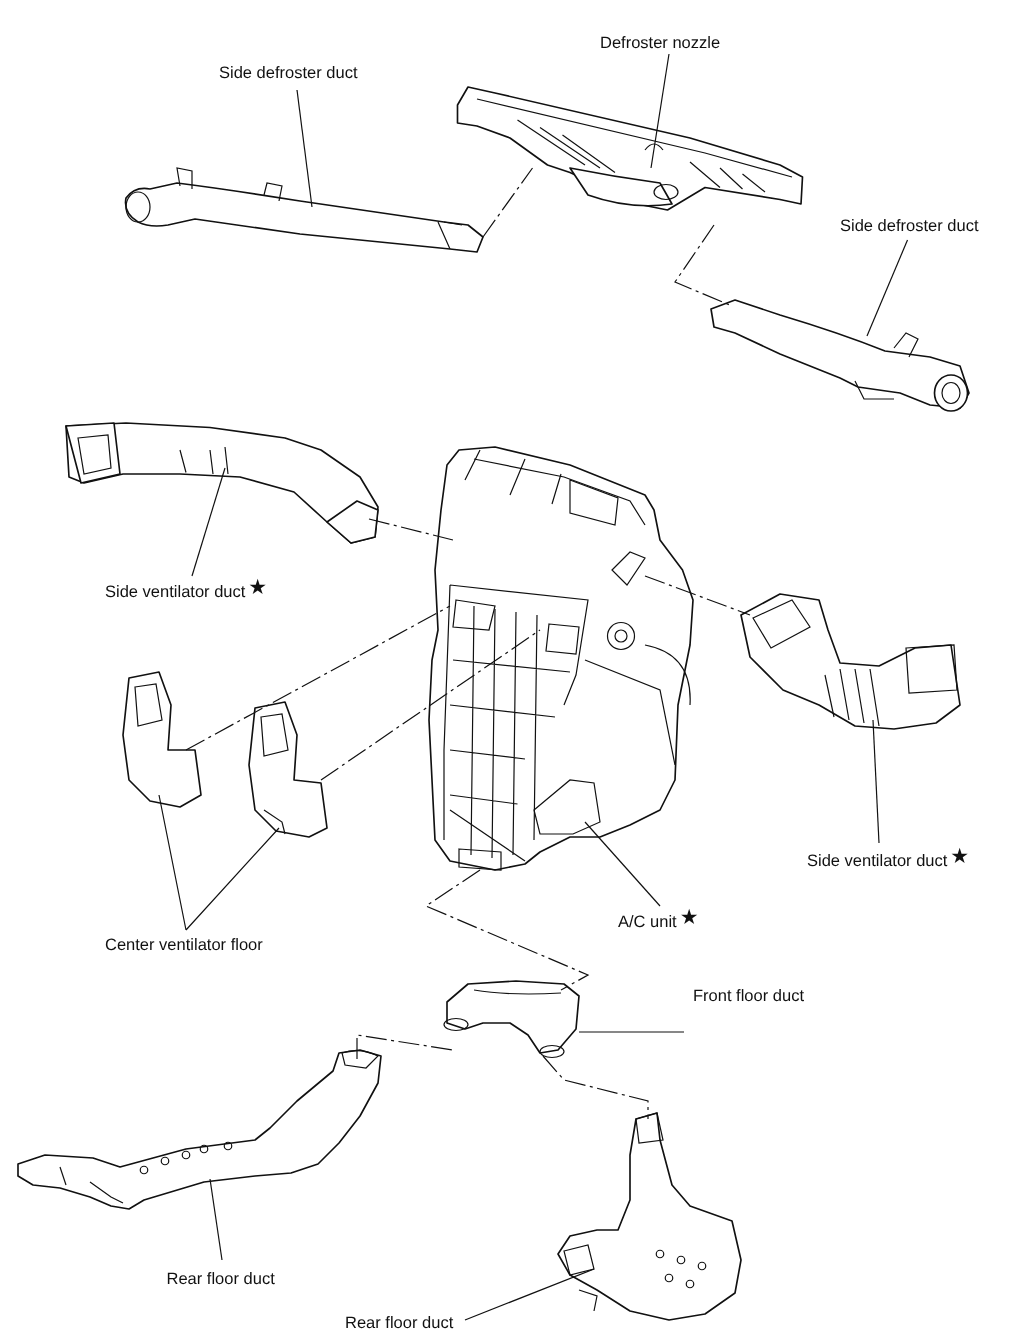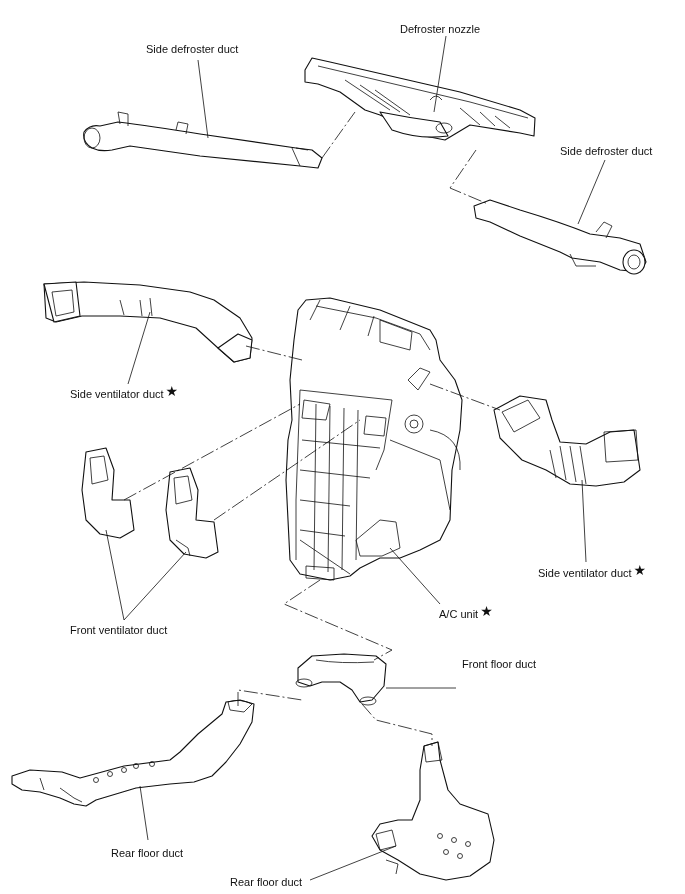--- a/index.html
+++ b/index.html
@@ -142,23 +142,23 @@
 <div class="lbl" style="left:560px;top:145px;">
   <span>Side defroster duct</span>
 </div>
 <div class="lbl" style="left:70px;top:385px;">
   <span>Side ventilator duct</span><span class="star">★</span>
 </div>
 <div class="lbl" style="left:538px;top:564px;">
   <span>Side ventilator duct</span><span class="star">★</span>
 </div>
 <div class="lbl" style="left:70px;top:624px;">
-  <span>Front ventilator duct</span>
+  <span>Center ventilator floor</span>
 </div>
-<div class="lbl" style="left:439px;top:605px;">
+<div class="lbl" style="left:412px;top:605px;">
   <span>A/C unit</span><span class="star">★</span>
 </div>
 <div class="lbl" style="left:462px;top:658px;">
   <span>Front floor duct</span>
 </div>
 <div class="lbl" style="left:111px;top:847px;">
   <span>Rear floor duct</span>
 </div>
 <div class="lbl" style="left:230px;top:876px;">
   <span>Rear floor duct</span>

